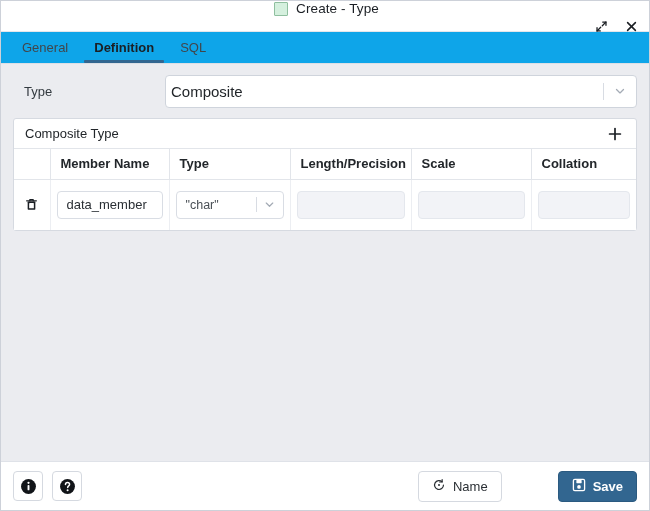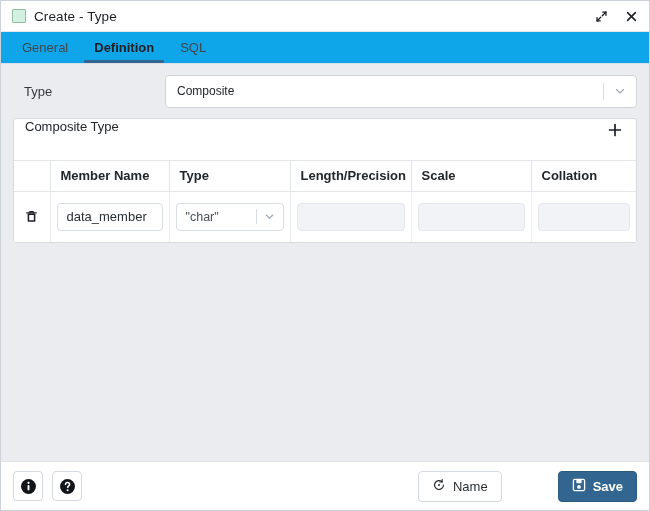--- a/index.html
+++ b/index.html
@@ -30,20 +30,21 @@
   
   .titlebar {
     height: 31px;
     min-height: 31px;
     background: #ffffff;
     border-bottom: 1px solid #e4e6eb;
     display: flex;
     align-items: center;
     padding: 0 8px 0 11px;
     box-sizing: border-box;
+    flex-direction: column;
   }
   .title-left {
     display: flex;
     align-items: center;
     gap: 8px;
   }
   .type-swatch {
     width: 12px;
     height: 12px;
     background: #d5f0de;
@@ -137,22 +138,22 @@
     background: #ffffff;
     border: 1px solid #cfd4dc;
     border-radius: 4px;
     display: flex;
     align-items: center;
     box-sizing: border-box;
     cursor: pointer;
   }
   .select-value {
     flex: 1;
-    padding-left: 11px;
-    font-size: 12px;
+    padding-left: 5px;
+    font-size: 15px;
     color: #22262a;
     overflow: hidden;
     white-space: nowrap;
     text-overflow: ellipsis;
   }
   .select-sep {
     width: 1px;
     height: 17px;
     background: #d8dce3;
   }
@@ -164,23 +165,23 @@
     color: #a4abb5;
   }
 
   
   .panel {
     background: #ffffff;
     border: 1px solid #d6dae1;
     border-radius: 3px;
   }
   .panel-head {
-    height: 42px;
-    display: flex;
-    align-items: flex-start;
+    height: 30px;
+    display: flex;
+    align-items: center;
     padding: 0 10px 0 11px;
     box-sizing: border-box;
     border-bottom: 1px solid #e2e5ea;
   }
   .panel-title {
     font-size: 13px;
     color: #22262a;
   }
   .panel-add {
     margin-left: auto;

